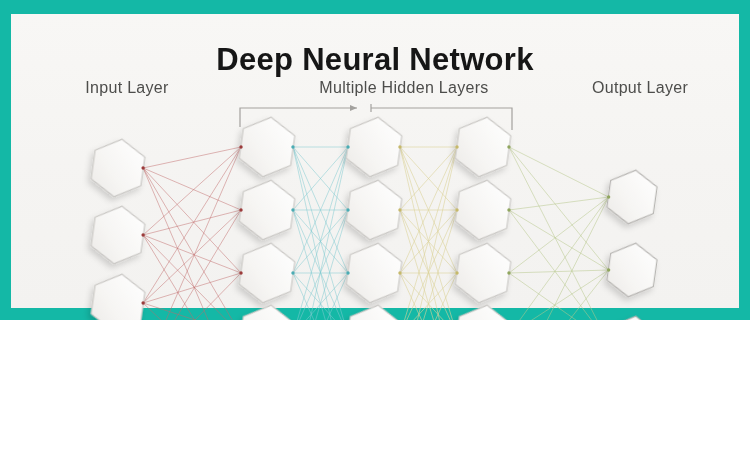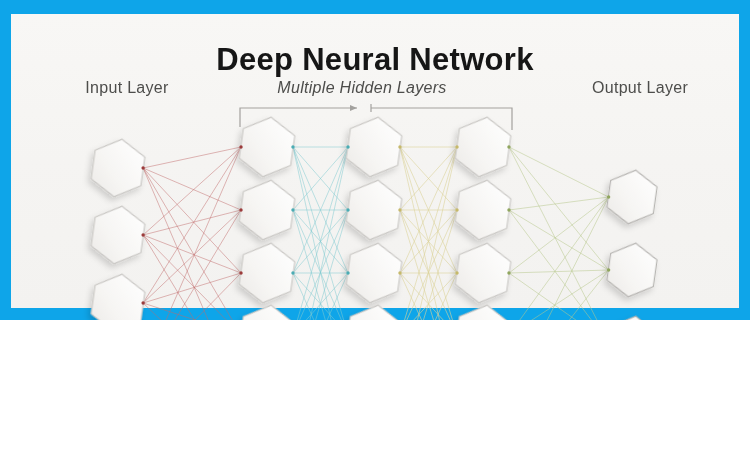--- a/index.html
+++ b/index.html
@@ -4,21 +4,21 @@
 <style>
   html, body { margin: 0; padding: 0; }
   body {
     font-family: "Liberation Sans", sans-serif;
     background: #ffffff;
   }
   .canvas {
     position: relative;
     width: 750px;
     height: 320px;
-    background: #0ea5e9;
+    background: #14b8a6;
     overflow: hidden;
   }
   .panel {
     position: absolute;
     left: 11px; top: 14px; right: 11px; bottom: 12px;
     background: linear-gradient(180deg, #f8f7f5 0%, #f5f4f2 50%, #f3f2f0 100%);
   }
   .page-title {
     position: absolute;
     top: 21px; left: 0; width: 100%;
@@ -32,21 +32,21 @@
     position: absolute;
     top: 79px;
     transform: translateX(-50%);
     font-size: 16px;
     font-weight: 400;
     letter-spacing: 0.3px;
     color: #4d4d4b;
     white-space: nowrap;
   }
   .layer-label.input  { left: 127px; text-align: center; }
-  .layer-label.hidden { left: 362px; font-style: italic; }
+  .layer-label.hidden { left: 404px; }
   .layer-label.output { left: 640px; }
   svg.diagram {
     position: absolute;
     left: 0; top: 0;
     width: 750px; height: 450px;
   }
 </style>
 </head>
 <body>
 

